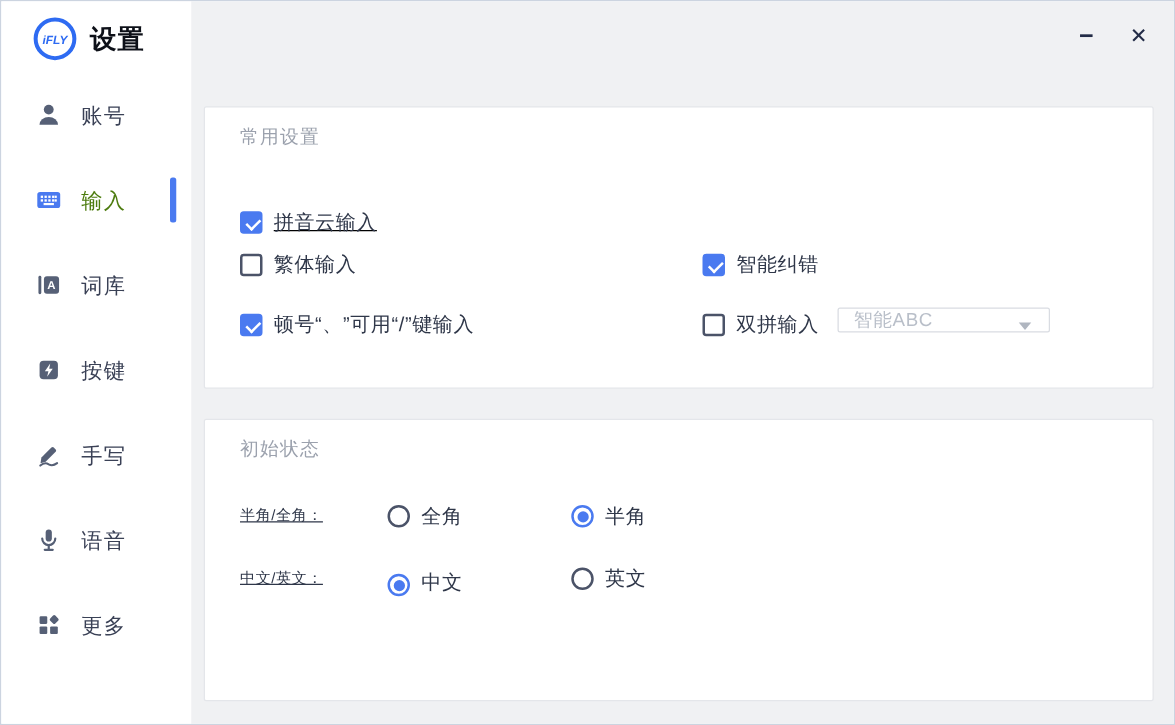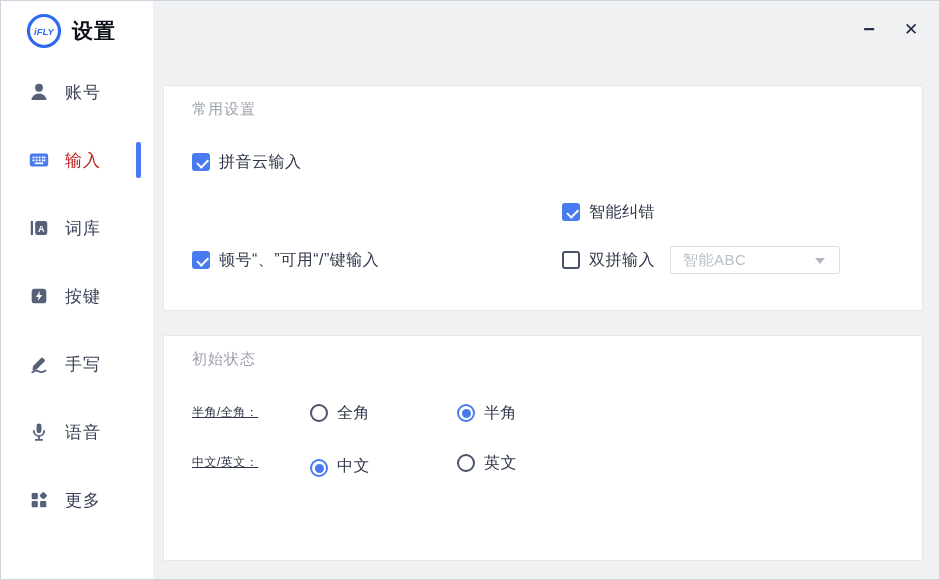--- a/index.html
+++ b/index.html
@@ -8,21 +8,21 @@
     position:relative; width:940px; height:580px; background:#ffffff;
     border:1px solid #ccd4e0; overflow:hidden;
   }
   
   .sidebar { position:absolute; left:0; top:0; width:152px; height:580px; background:#ffffff; z-index:2; }
   .logo-row { position:absolute; left:24px; top:11px; display:flex; align-items:center; gap:9px; }
   .app-title { font-size:21px; font-weight:bold; color:#0d1018; letter-spacing:1px; }
   .nav-item { position:absolute; left:0; width:140px; height:40px; display:flex; align-items:center; cursor:pointer; }
   .nav-icon { position:absolute; left:27px; width:22px; height:22px; display:flex; align-items:center; }
   .nav-label { position:absolute; left:64px; font-size:17px; color:#3a4156; letter-spacing:1px; }
-  .nav-item.on .nav-label { color:#b91c1c; }
+  .nav-item.on .nav-label { color:#4d7c0f; }
   .active-bar { position:absolute; left:135px; top:141px; width:5px; height:36px; background:#4a7af0; border-radius:2px; }
   
   .content { position:absolute; left:140px; top:0; width:800px; height:580px; background:#f0f1f3; }
   .win-btn { position:absolute; top:13px; width:32px; height:30px; display:flex; align-items:center; justify-content:center;
              color:#232c47; cursor:pointer; font-size:17px; }
   .win-btn.min { right:56px; font-size:20px; font-weight:bold; }
   .win-btn.close { right:14px; font-size:17px; font-weight:bold; }
   .card { position:absolute; left:22px; width:760px; height:226px; background:#ffffff; border:1px solid #e4e6ea; border-radius:2px; }
   .card.common { top:84px; }
   .card.initial { top:334px; }
@@ -32,21 +32,21 @@
   .cb { width:18px; height:18px; border:2px solid #4b5368; border-radius:3px; background:#fff; position:relative; flex:none; margin-right:9px; }
   .cb.on { background:#4a7af0; border-color:#4a7af0; }
   .cb.on::after { content:""; position:absolute; left:2.5px; top:3.5px; width:9px; height:4.5px;
                   border-left:2.2px solid #fff; border-bottom:2.2px solid #fff; transform:rotate(-45deg); }
   .radio { width:18px; height:18px; border:2px solid #4b5368; border-radius:50%; background:#fff; position:relative; flex:none; margin-right:9px; }
   .radio.on { border-color:#4a7af0; }
   .radio.on::after { content:""; position:absolute; left:2.5px; top:2.5px; width:9px; height:9px; border-radius:50%; background:#4a7af0; }
   .ctl-label { font-size:16px; color:#2f3749; letter-spacing:0.5px; white-space:nowrap; }
   .row-label { position:absolute; left:28px; font-size:12px; color:#2f3749; letter-spacing:0.5px;text-decoration:underline; }
   
-  .select { position:absolute; left:506px; top:160px; width:170px; height:28px; background:#fff;
+  .select { position:absolute; left:506px; top:160px; width:170px; height:20px; background:#fff;
             border:1px solid #d9dce2; border-radius:2px; display:flex; align-items:center;
             padding:0 12px; cursor:pointer; }
   .select-value { font-size:15px; color:#b9bfc9; letter-spacing:0.5px; }
   .select-caret { position:absolute; right:14px; top:11px; width:0; height:0;
                   border-left:5.5px solid transparent; border-right:5.5px solid transparent; border-top:6.5px solid #b0b6c0; }
 </style>
 </head>
 <body>
 
 <div class="window">
@@ -149,25 +149,29 @@
   </div>
 
   <div class="content">
 
     <div class="win-btn min">−</div>
     <div class="win-btn close">✕</div>
 
     <div class="card common">
       <div class="card-title">常用设置</div>
 
-      <div class="ctl-row" style="left:28px; top:62px;">
+      <div class="ctl-row" style="left:28px; top:78px;text-decoration:underline;">
         <span class="cb on"></span>
         <span class="ctl-label">拼音云输入</span>
       </div>
 
+      <div class="ctl-row" style="left:28px; top:112px;">
+        <span class="cb"></span>
+        <span class="ctl-label">繁体输入</span>
+      </div>
       <div class="ctl-row" style="left:398px; top:112px;">
         <span class="cb on"></span>
         <span class="ctl-label">智能纠错</span>
       </div>
 
       <div class="ctl-row" style="left:28px; top:160px;">
         <span class="cb on"></span>
         <span class="ctl-label">顿号“、”可用“/”键输入</span>
       </div>
       <div class="ctl-row" style="left:398px; top:160px;">

